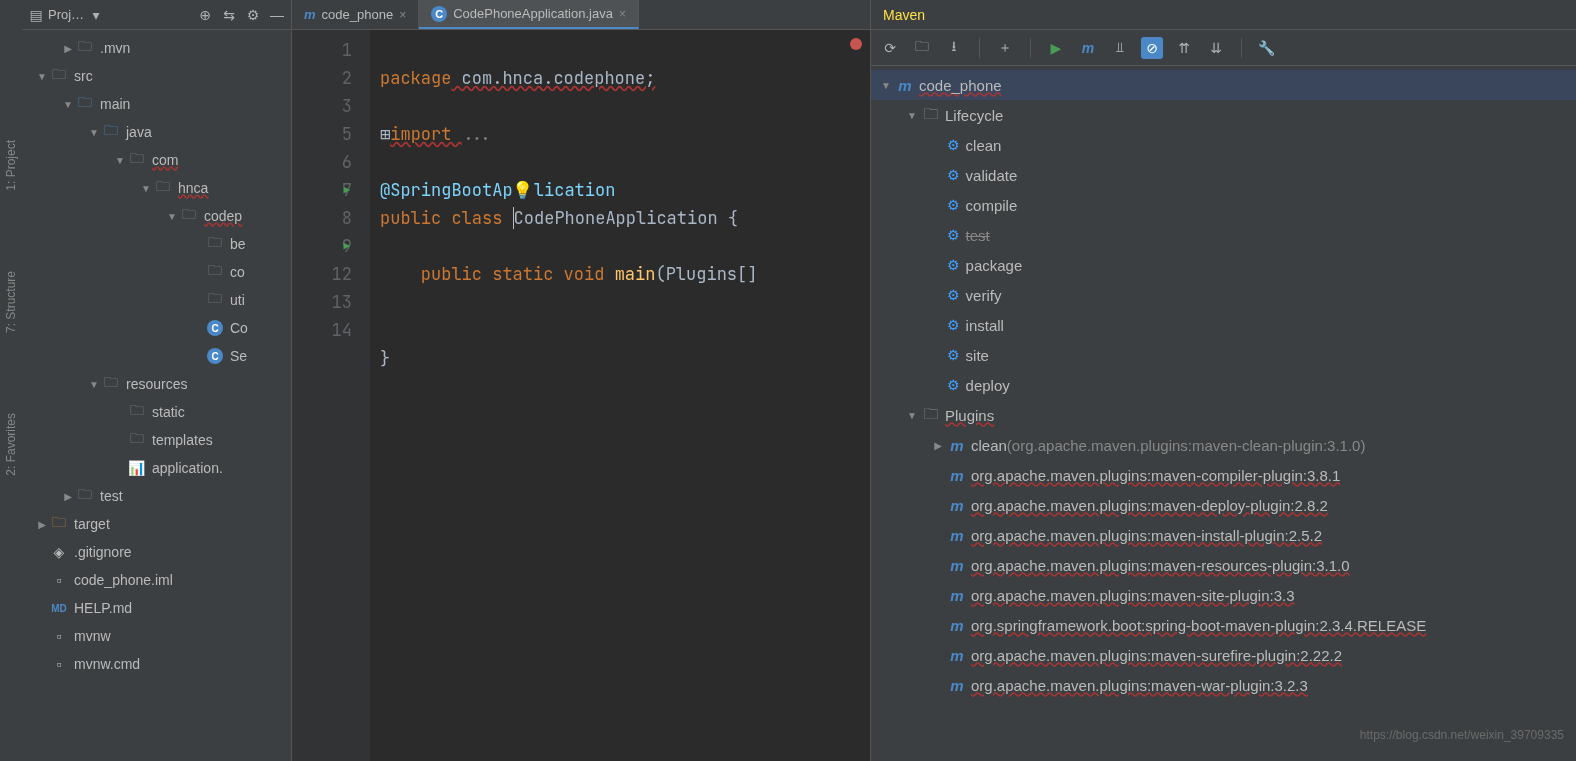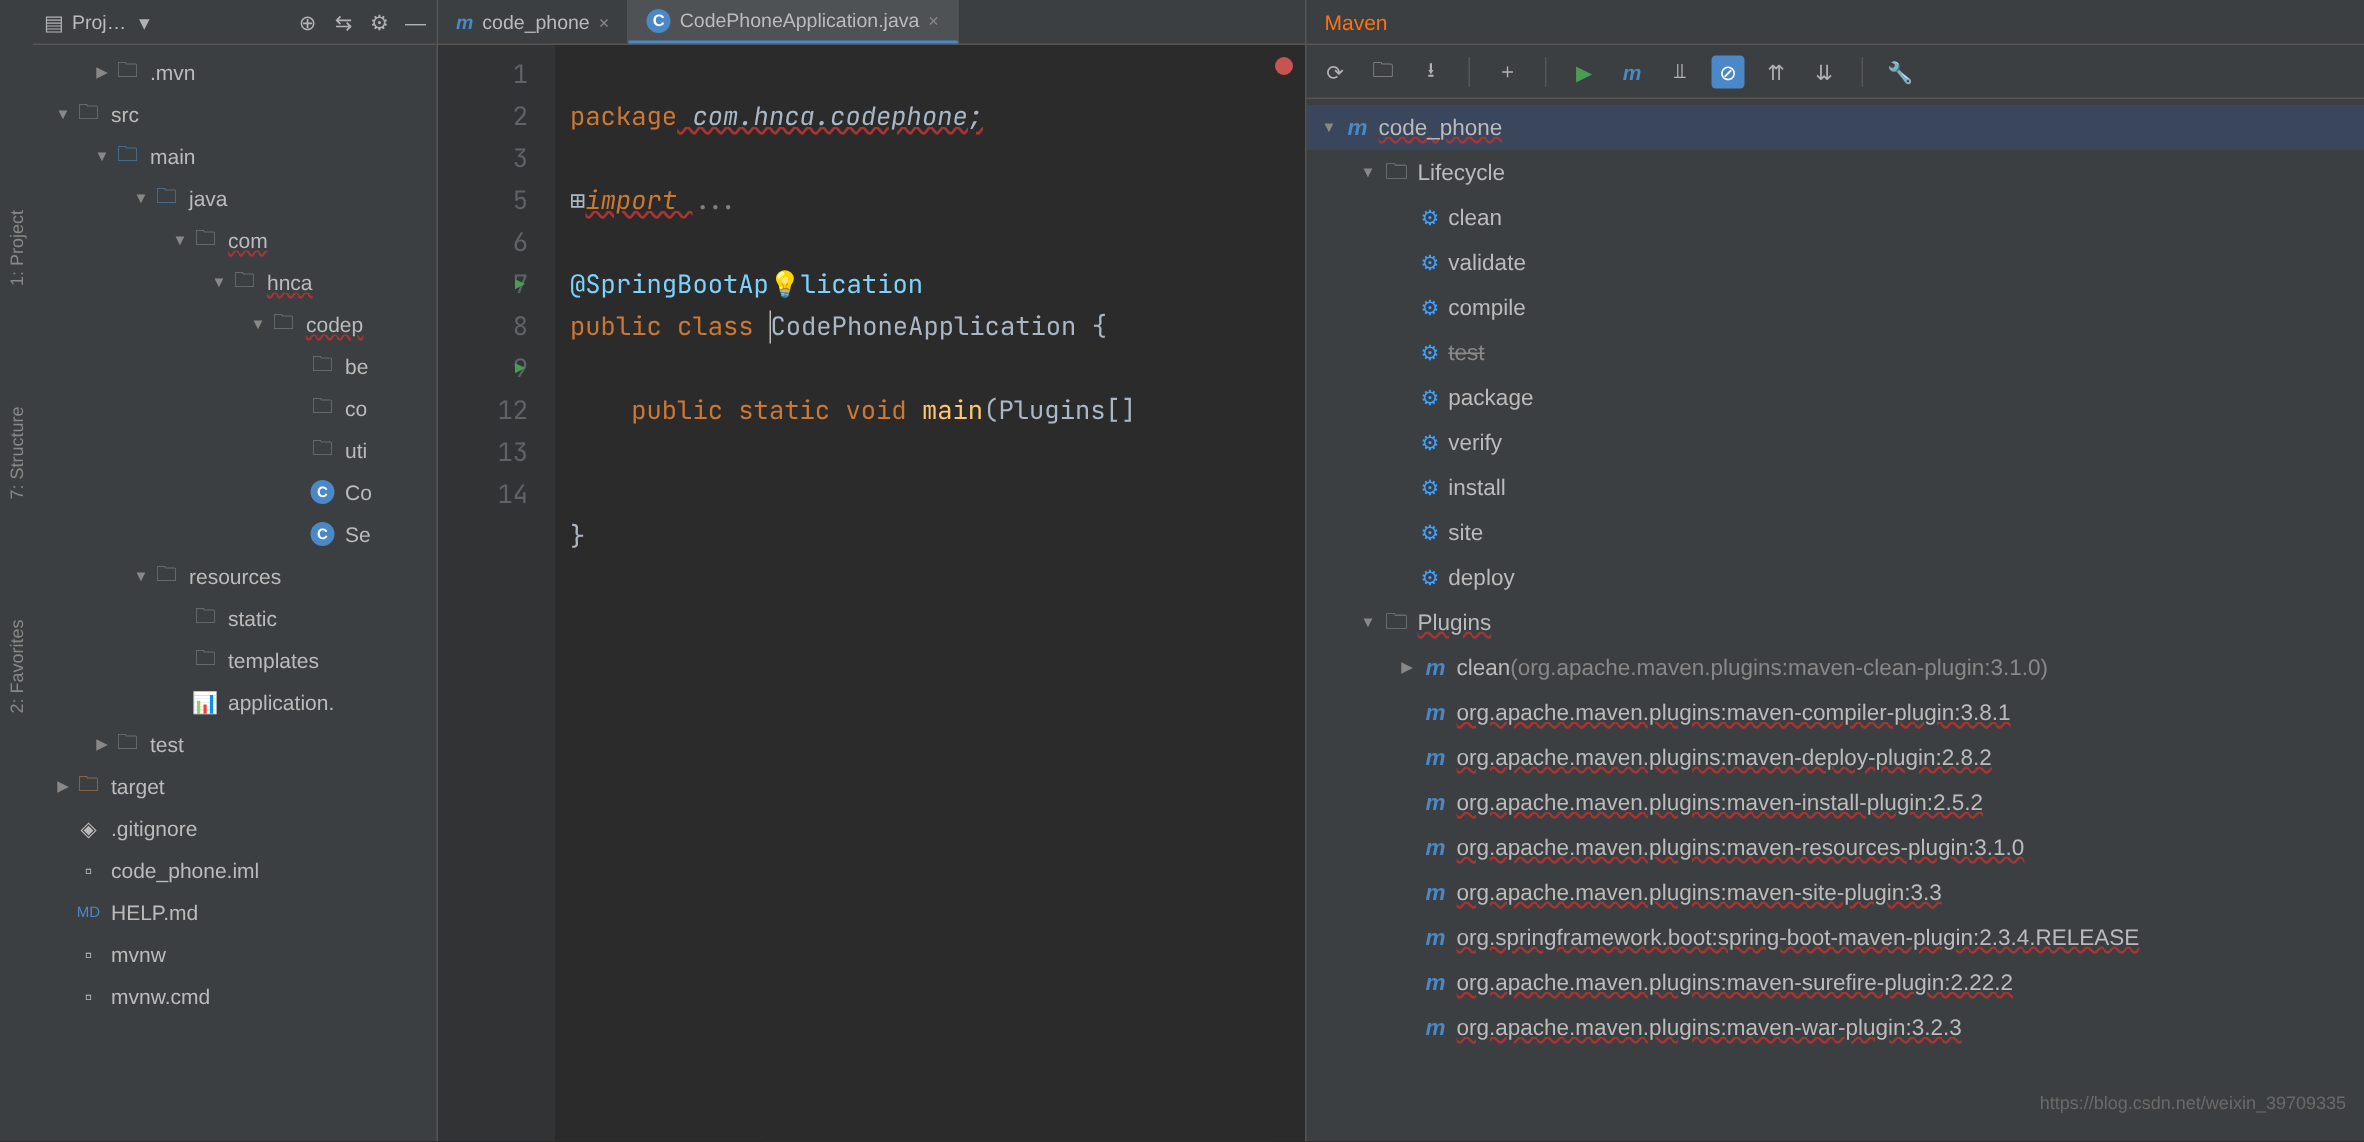--- a/index.html
+++ b/index.html
@@ -130,35 +130,35 @@
     width:12px;height:12px;
     background:#c75450;
     border-radius:50%;
   }
   .kw { color:#cc7832;}
   .ann { color:#7dd3fc;}
   .str-pkg { color:#a9b7c6;}
   .ident { color:#ffc66d;}
   .cls { color:#a9b7c6;}
   .fold { color:#808080;}
-  .under-err { text-decoration: underline wavy #a33; font-style: italic;}
+  .under-err { text-decoration: underline wavy #a33;}
   .bulb { color:#f0a732;}
   
   .maven-panel {
     width: 706px;
     background:#3c3f41;
     border-left:1px solid #555;
     display:flex;
     flex-direction:column;
   }
   .maven-title {
     height:30px;
     display:flex; align-items:center;
     padding:0 12px;
-    color:#f97316;
+    color:#fde047;
     border-bottom:1px solid #555;
   }
   .maven-toolbar {
     height:36px;
     display:flex; align-items:center;
     padding:0 8px;
     gap:10px;
     border-bottom:1px solid #555;
     color:#afb1b3;
   }
@@ -311,21 +311,21 @@
         <span class="fi">◈</span>
         <span class="">.gitignore</span>
       </div>
       <div class="tree-row" style="padding-left: 12px;">
         <span class="arrow"></span>
         <span class="fi">▫</span>
         <span class="">code_phone.iml</span>
       </div>
       <div class="tree-row" style="padding-left: 12px;">
         <span class="arrow"></span>
-        <span class="fi" style="color:#4a88c7;font-size:10px;font-weight:normal">MD</span>
+        <span class="fi" style="color:#4a88c7;font-size:10px;font-weight:bold">MD</span>
         <span class="">HELP.md</span>
       </div>
       <div class="tree-row" style="padding-left: 12px;">
         <span class="arrow"></span>
         <span class="fi">▫</span>
         <span class="">mvnw</span>
       </div>
       <div class="tree-row" style="padding-left: 12px;">
         <span class="arrow"></span>
         <span class="fi">▫</span>

